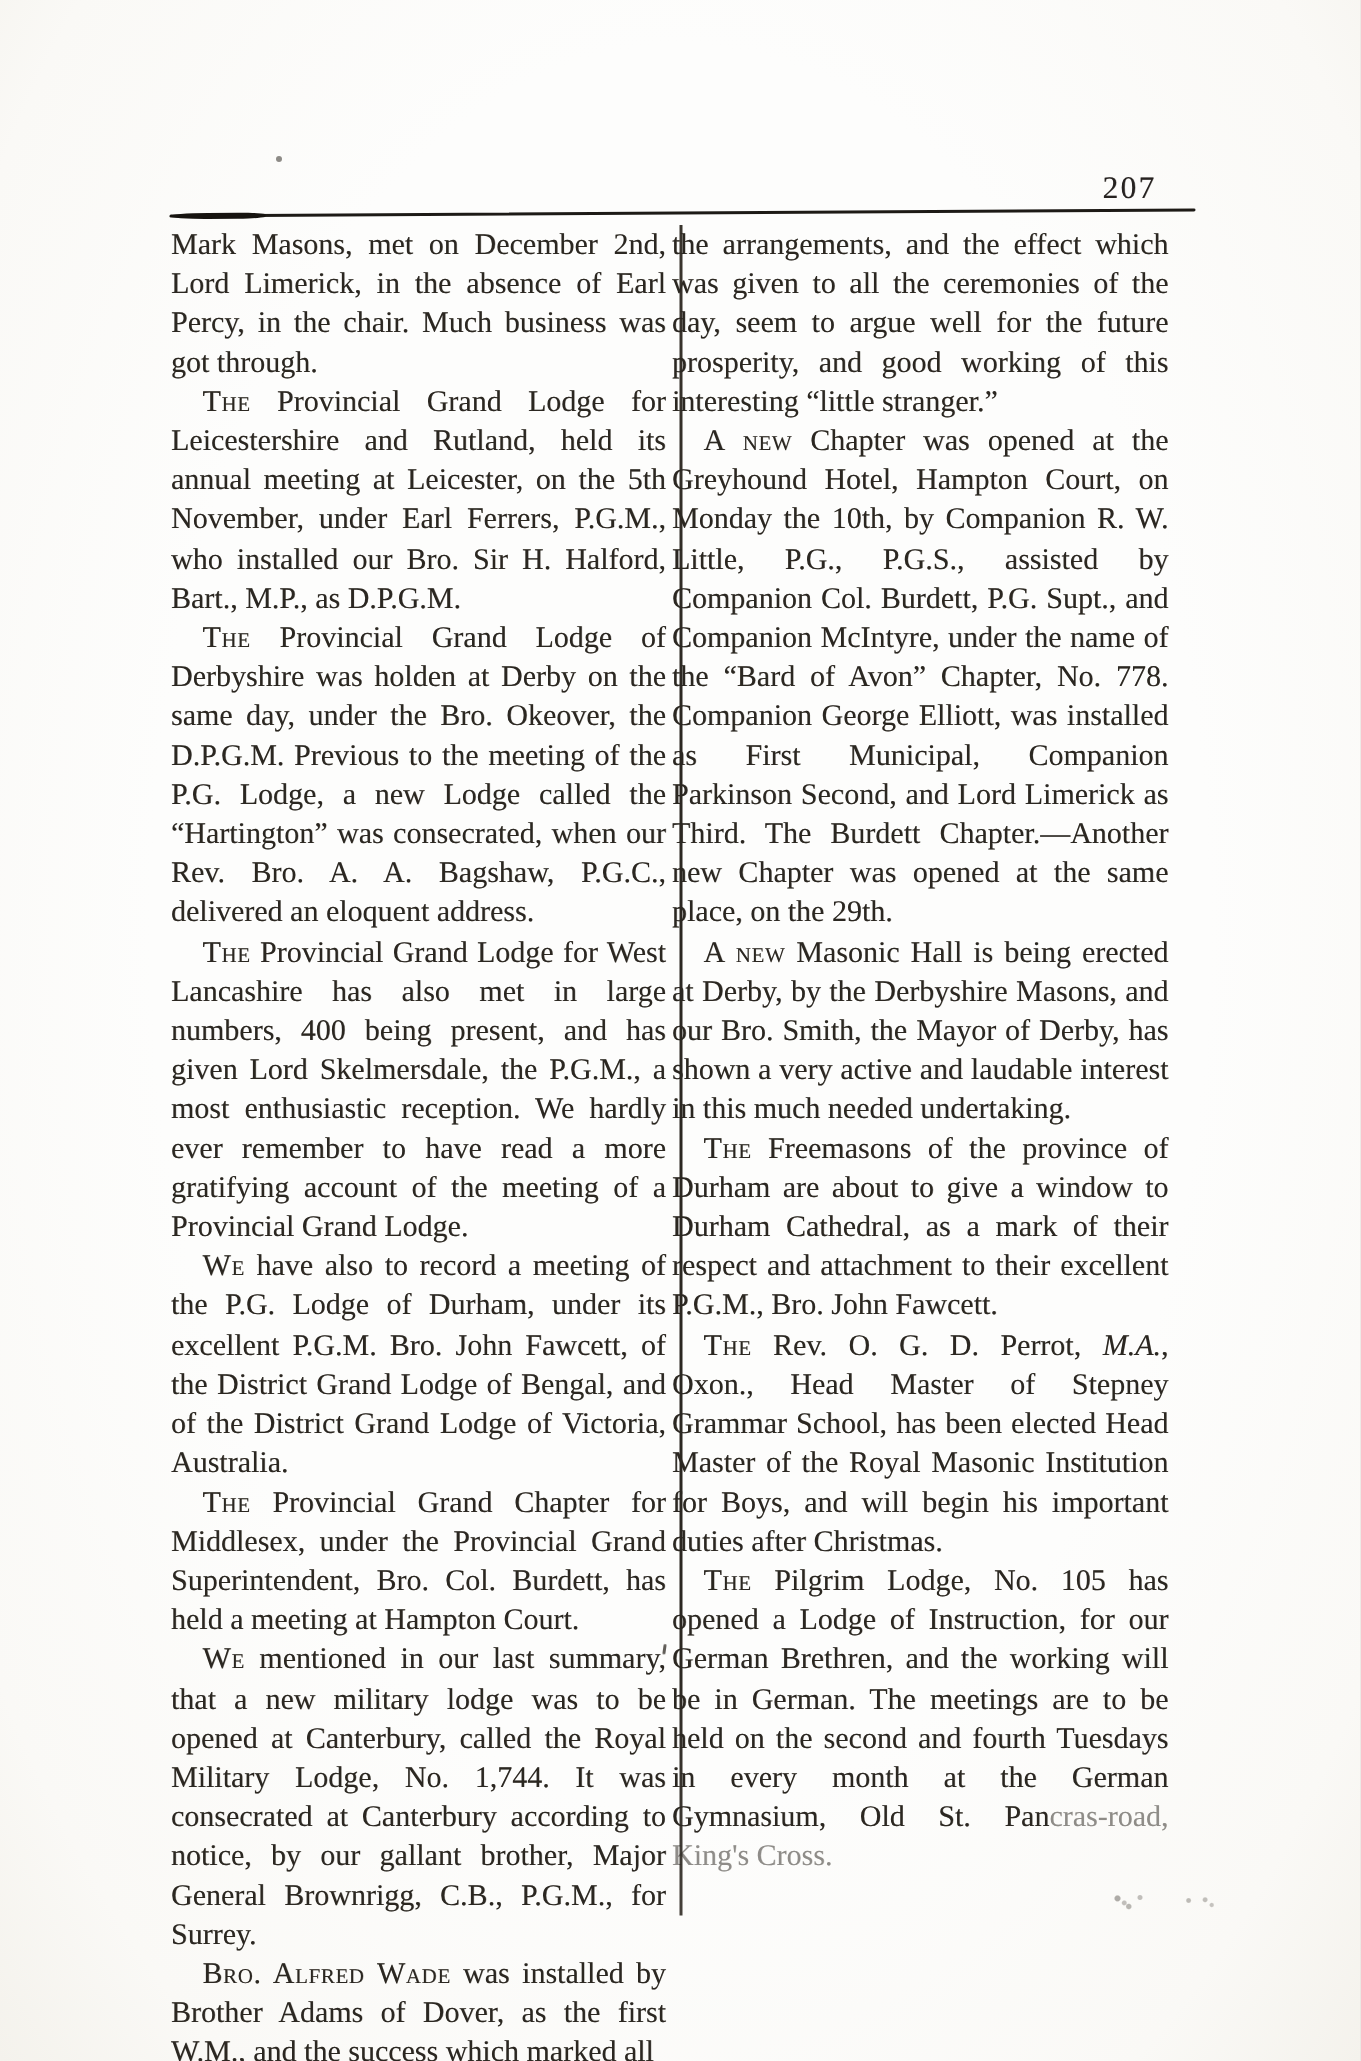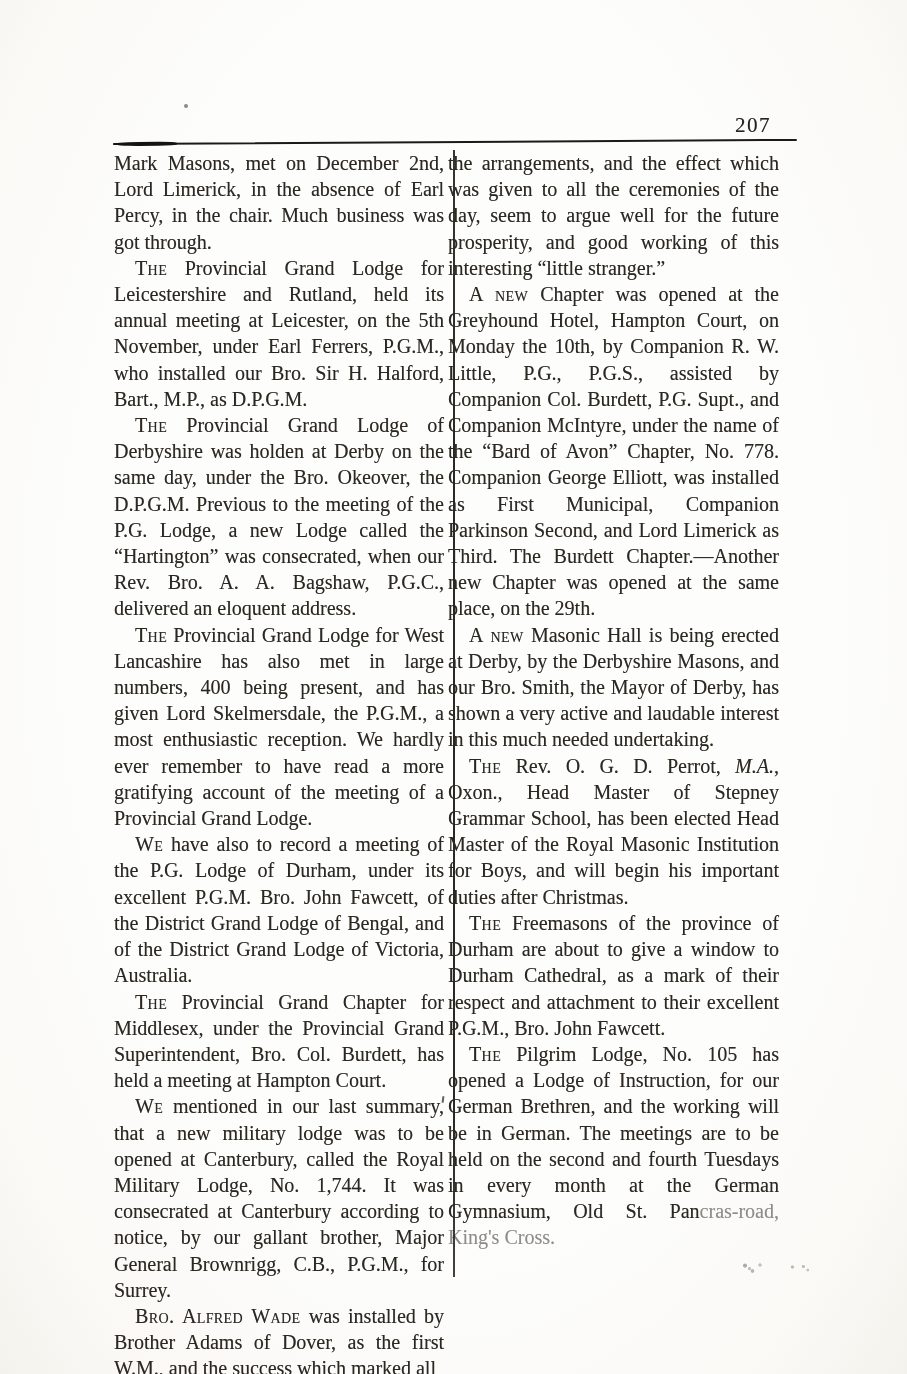--- a/index.html
+++ b/index.html
@@ -119,22 +119,22 @@
     <p class="indent"><span class="lead">We</span><span> mentioned in our last summary, that a new military lodge was to be opened at Canterbury, called the Royal Military Lodge, No. 1,744.  It was consecrated at Canterbury according to notice, by our gallant brother, Major General Brownrigg, C.B., P.G.M., for Surrey.</span></p>
     <p class="indent"><span class="lead">Bro. Alfred Wade</span><span> was installed by Brother Adams of Dover, as the first W.M., and the success which marked all</span></p>
   </div>
 
   <div class="column-divider"></div>
 
   <div class="column right">
     <p><span class="lead"></span><span>the arrangements, and the effect which was given to all the ceremonies of the day, seem to argue well for the future prosperity, and good working of this interesting “little stranger.”</span></p>
     <p class="indent"><span class="lead">A new</span><span> Chapter was opened at the Greyhound Hotel, Hampton Court, on Monday the 10th, by Companion R. W. Little, P.G., P.G.S., assisted by Companion Col. Burdett, P.G. Supt., and Companion McIntyre, under the name of the “Bard of Avon” Chapter, No. 778.  Companion George Elliott, was installed as First Municipal, Companion Parkinson Second, and Lord Limerick as Third.  The Burdett Chapter.—Another new Chapter was opened at the same place, on the 29th.</span></p>
     <p class="indent"><span class="lead">A new</span><span> Masonic Hall is being erected at Derby, by the Derbyshire Masons, and our Bro. Smith, the Mayor of Derby, has shown a very active and laudable interest in this much needed undertaking.</span></p>
+    <p class="indent"><span class="lead">The</span><span> Freemasons of the province of Durham are about to give a window to Durham Cathedral, as a mark of their respect and attachment to their excellent P.G.M., Bro. John Fawcett.</span></p>
     <p class="indent"><span class="lead">The</span><span> Rev. O. G. D. Perrot, </span><span class="it">M.A.</span><span>, Oxon., Head Master of Stepney Grammar School, has been elected Head Master of the Royal Masonic Institution for Boys, and will begin his important duties after Christmas.</span></p>
-    <p class="indent"><span class="lead">The</span><span> Freemasons of the province of Durham are about to give a window to Durham Cathedral, as a mark of their respect and attachment to their excellent P.G.M., Bro. John Fawcett.</span></p>
     <p class="indent"><span class="lead">The</span><span> Pilgrim Lodge, No. 105 has opened a Lodge of Instruction, for our German Brethren, and the working will be in German.  The meetings are to be held on the second and fourth Tuesdays in every month at the German Gymnasium, Old St. Pan</span><span class="faded">cras-road, King's Cross.</span></p>
   </div>
 
   <div class="artifact dot-mark"></div>
   <div class="artifact stray-apostrophe"></div>
   <div class="artifact smudge-1"></div>
   <div class="artifact smudge-2"></div>
 
 </div>
 

